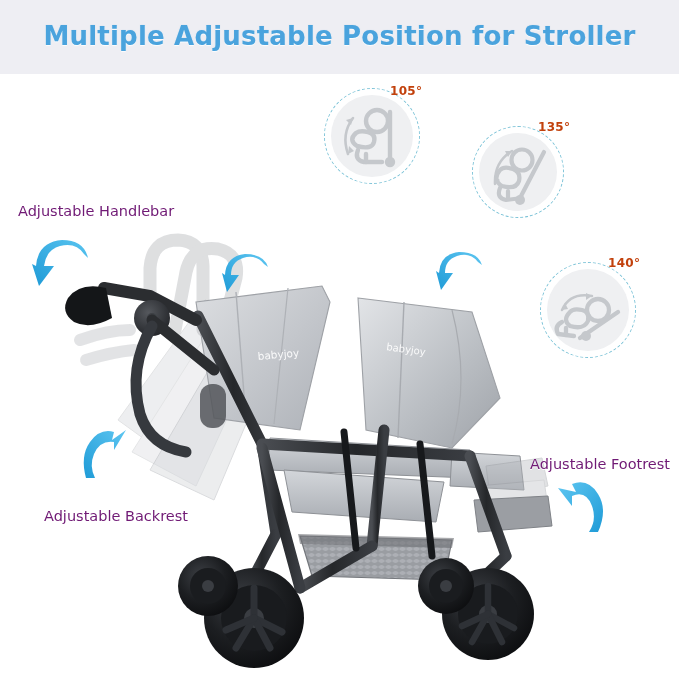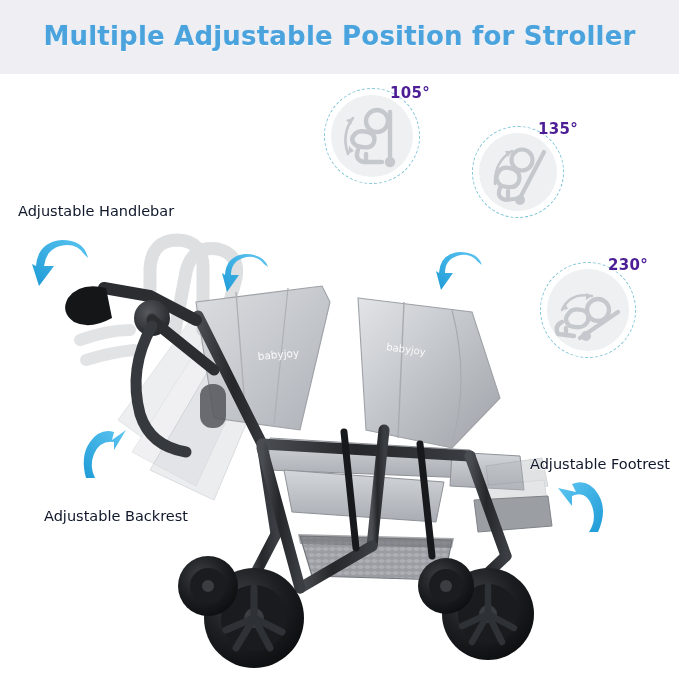--- a/index.html
+++ b/index.html
@@ -37,34 +37,34 @@
     border:1.4px dashed #7fc4d8;
     box-sizing:border-box;
   }
   .badge .disc{
     position:absolute;
     border-radius:50%;
     background:#eff0f2;
   }
   .badge .deg{
     position:absolute;
-    font-size:15px;
+    font-size:12px;
     font-weight:bold;
-    color:#4c1d95;
+    color:#c2410c;
     white-space:nowrap;
     letter-spacing:.3px;
   }
   .badge svg{position:absolute;left:0;top:0;}
 
   
   .callout{
     position:absolute;
     font-family:"DejaVu Sans", sans-serif;
     font-size:14.5px;
-    color:#0f172a;
+    color:#701a75;
     white-space:nowrap;
     text-shadow:0 1px 0 rgba(255,255,255,.9);
   }
 
   
   .arrow{position:absolute;}
 
   
   #product{position:absolute;left:0;top:0;width:679px;height:679px;pointer-events:none;}
 </style>
@@ -270,21 +270,21 @@
         <path d="M26 73 L26 66"></path>
         <path d="M78 50 L40 76"></path>
       </g>
       <circle cx="46" cy="74" r="5" fill="#c5c8cc"></circle>
       <g stroke="#c5c8cc" stroke-width="2.5" fill="none" stroke-linecap="round">
         <path d="M52 34 Q30 30 22 48"></path>
       </g>
       <path d="M52 34 l-6 -3 l0 7 z" fill="#c5c8cc"></path>
       <path d="M22 48 l6 -1 l-3 -6 z" fill="#c5c8cc"></path>
     </svg>
-    <div class="deg" style="left:68px;top:-6px;">230°</div>
+    <div class="deg" style="left:68px;top:-6px;">140°</div>
   </div>
 
   <div class="callout" style="left:18px;top:203px;">Adjustable Handlebar</div>
   <svg class="arrow" style="left:32px;top:240px;" width="60" height="58" viewBox="0 0 60 58">
     <defs>
       <linearGradient id="arrA" x1="1" y1="0" x2="0" y2="1">
         <stop offset="0%" stop-color="#59c4f0"></stop>
         <stop offset="100%" stop-color="#1e9ad6"></stop>
       </linearGradient>
     </defs>

